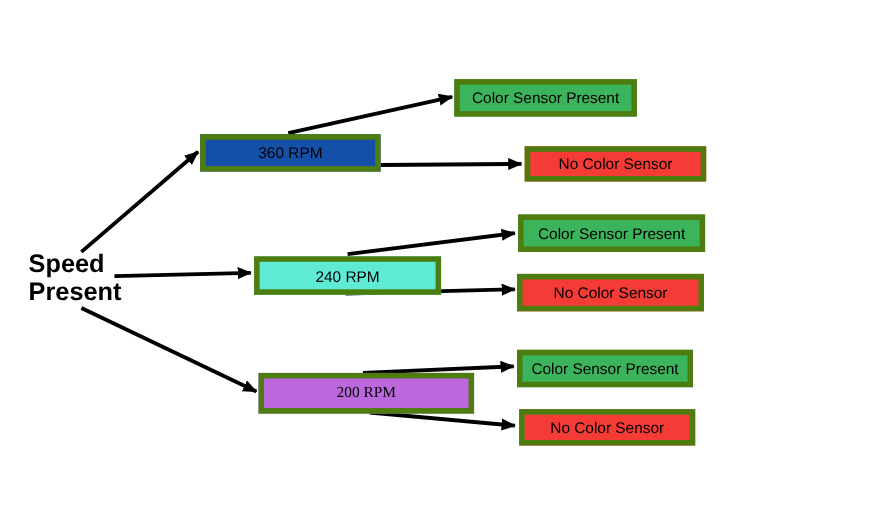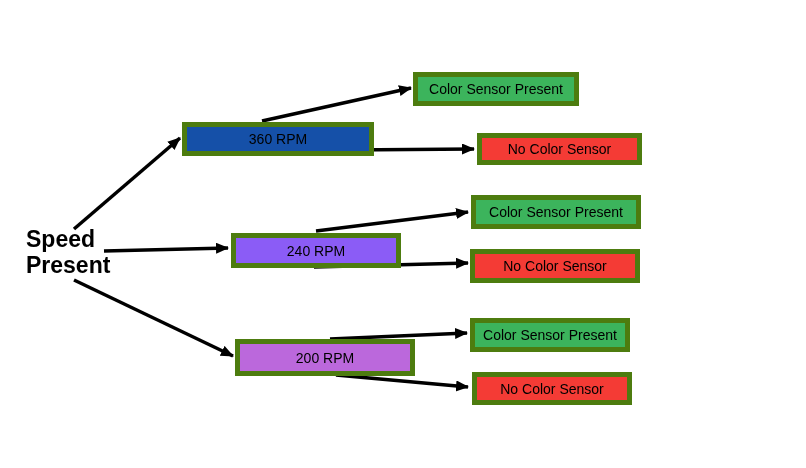--- a/index.html
+++ b/index.html
@@ -41,23 +41,23 @@
     top: 226px;
     width: 94px;
     text-align: left;
     font-size: 23px;
     font-weight: bold;
     line-height: 26px;
     color: #000000;
     z-index: 2;
   }
   
-  .n-360   { left: 182px; top: 122px; width: 192px; height: 34px; }
+  .n-360   { left: 182px; top: 122px; width: 164px; height: 34px; }
   .n-240   { left: 231px; top: 233px; width: 170px; height: 35px; }
-  .n-200   { left: 235px; top: 339px; width: 180px; height: 37px; }
+  .n-200   { left: 235px; top: 339px; width: 196px; height: 37px; font-family: Liberation Serif, serif; }
   .n-g1    { left: 413px; top:  72px; width: 166px; height: 34px; }
   .n-r1    { left: 477px; top: 133px; width: 165px; height: 32px; }
   .n-g2    { left: 471px; top: 195px; width: 170px; height: 34px; }
   .n-r2    { left: 470px; top: 249px; width: 170px; height: 34px; }
   .n-g3    { left: 470px; top: 318px; width: 160px; height: 34px; }
   .n-r3    { left: 472px; top: 372px; width: 160px; height: 33px; }
   line.connector {
     stroke: #000000;
     stroke-width: 3.5;
   }
@@ -86,21 +86,21 @@
 
   <div class="root-label">
     <div>Speed</div>
     <div>Present</div>
   </div>
 
   <div class="node n-360" style="background-color: rgb(21, 80, 168);">360 RPM</div>
   <div class="node n-g1" style="background-color: rgb(60, 180, 92);">Color Sensor Present</div>
   <div class="node n-r1" style="background-color: rgb(244, 59, 53);">No Color Sensor</div>
 
-  <div class="node n-240" style="background-color: #8b5cf6;">240 RPM</div>
+  <div class="node n-240" style="background-color: #5eead4;">240 RPM</div>
   <div class="node n-g2" style="background-color: rgb(60, 180, 92);">Color Sensor Present</div>
   <div class="node n-r2" style="background-color: rgb(244, 59, 53);">No Color Sensor</div>
 
   <div class="node n-200" style="background-color: rgb(187, 104, 220);">200 RPM</div>
   <div class="node n-g3" style="background-color: rgb(60, 180, 92);">Color Sensor Present</div>
   <div class="node n-r3" style="background-color: rgb(244, 59, 53);">No Color Sensor</div>
 
 </div>
 
 </body></html>

